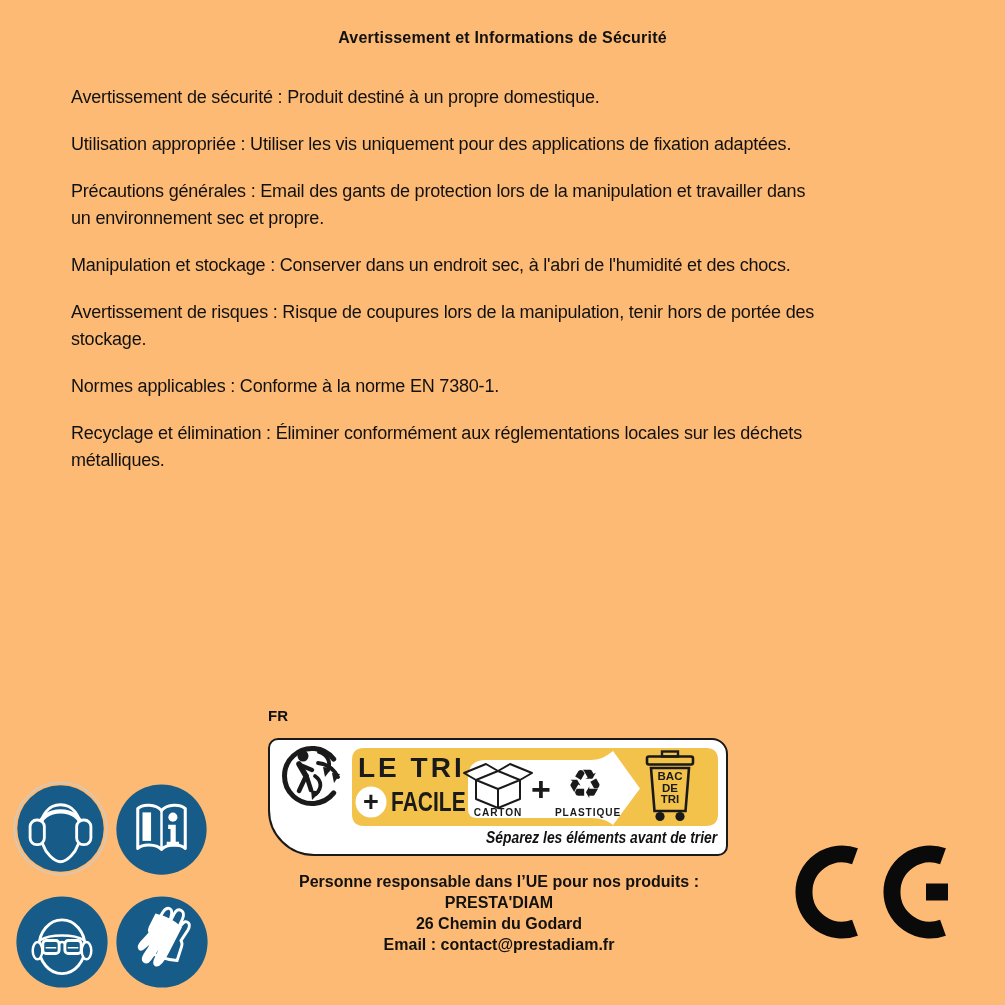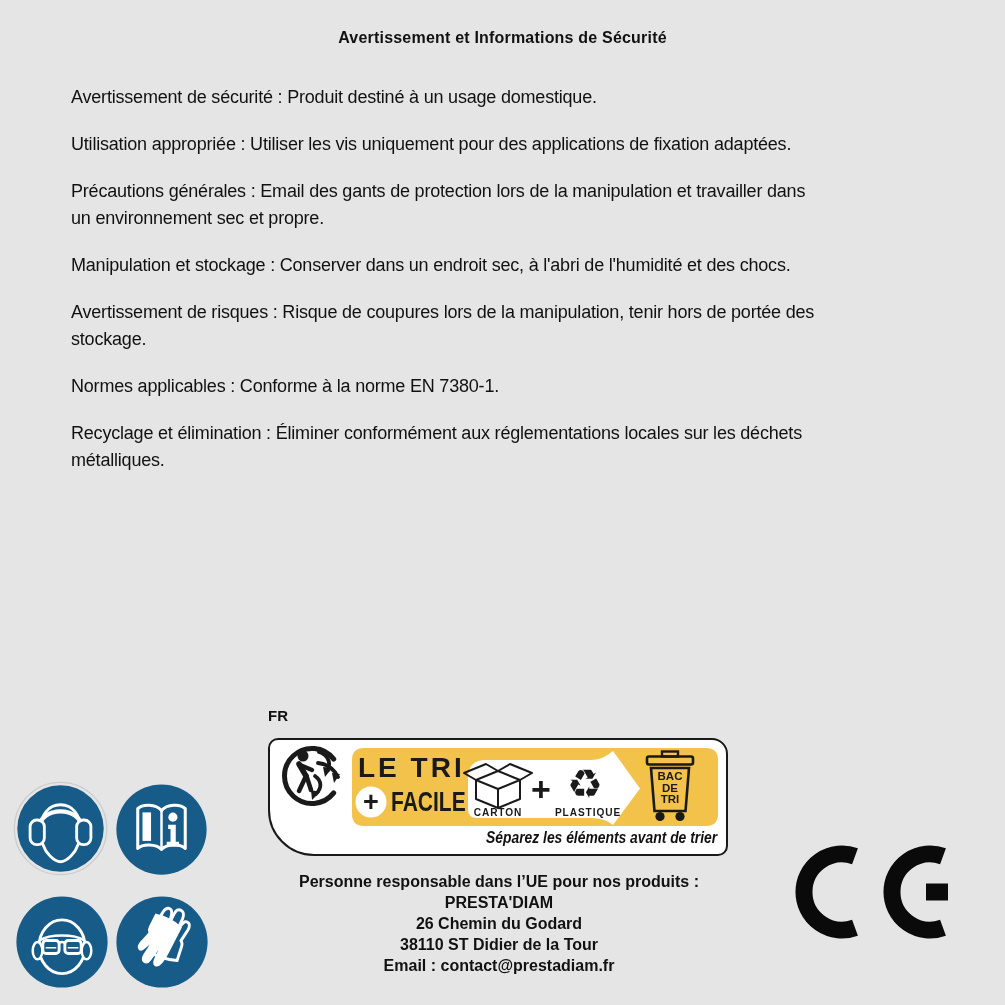--- a/index.html
+++ b/index.html
@@ -1,18 +1,18 @@
 <!DOCTYPE html>
 <html><head>
 <meta charset="utf-8">
 <style>
   * { margin:0; padding:0; box-sizing:border-box; }
   html,body { background:#fff; }
   body { font-family:"Liberation Sans", sans-serif; color:#111; }
-  .page { position:relative; width:1005px; height:1005px; background:#e5e5e5; overflow:hidden; }
+  .page { position:relative; width:1005px; height:1005px; background:#fdba74; overflow:hidden; }
 
   
   .doc-title { position:absolute; top:29px; left:0; width:100%; text-align:center;
                font-size:16px; font-weight:bold; letter-spacing:.2px; }
 
   
   .body-text { position:absolute; top:84px; left:71px; width:880px;
                font-size:18px; letter-spacing:-0.2px; line-height:27px; }
   .para { margin-bottom:20px; }
   .para .line { white-space:nowrap; }
@@ -52,21 +52,21 @@
 </style>
 </head>
 <body>
 
 <div class="page">
 
   <div class="doc-title">Avertissement et Informations de Sécurité</div>
 
   <div class="body-text">
     <div class="para">
-      <div class="line">Avertissement de sécurité : Produit destiné à un usage domestique.</div>
+      <div class="line">Avertissement de sécurité : Produit destiné à un propre domestique.</div>
     </div>
     <div class="para">
       <div class="line">Utilisation appropriée : Utiliser les vis uniquement pour des applications de fixation adaptées.</div>
     </div>
     <div class="para">
       <div class="line">Précautions générales : Email des gants de protection lors de la manipulation et travailler dans</div>
       <div class="line">un environnement sec et propre.</div>
     </div>
     <div class="para">
       <div class="line">Manipulation et stockage : Conserver dans un endroit sec, à l'abri de l'humidité et des chocs.</div>
@@ -189,21 +189,20 @@
       <div class="it-text mat-label lbl-plastique">PLASTIQUE</div>
 
       <div class="separe">Séparez les éléments avant de trier</div>
     </div>
   </div>
 
   <div class="address">
     <div class="line">Personne responsable dans l’UE pour nos produits :</div>
     <div class="line">PRESTA'DIAM</div>
     <div class="line">26 Chemin du Godard</div>
-    <div class="line">38110 ST Didier de la Tour</div>
     <div class="line">Email : contact@prestadiam.fr</div>
   </div>
 
   <div class="ce-mark">
     <svg width="164" height="104" viewBox="0 0 164 104">
       <g stroke="#0a0a0a" stroke-width="17" fill="none">
         <path d="M60 14.3 A38 38 0 1 0 60 85.7"></path>
         <path d="M148 14.3 A38 38 0 1 0 148 85.7"></path>
         <path d="M131 50 H153"></path>
       </g>

